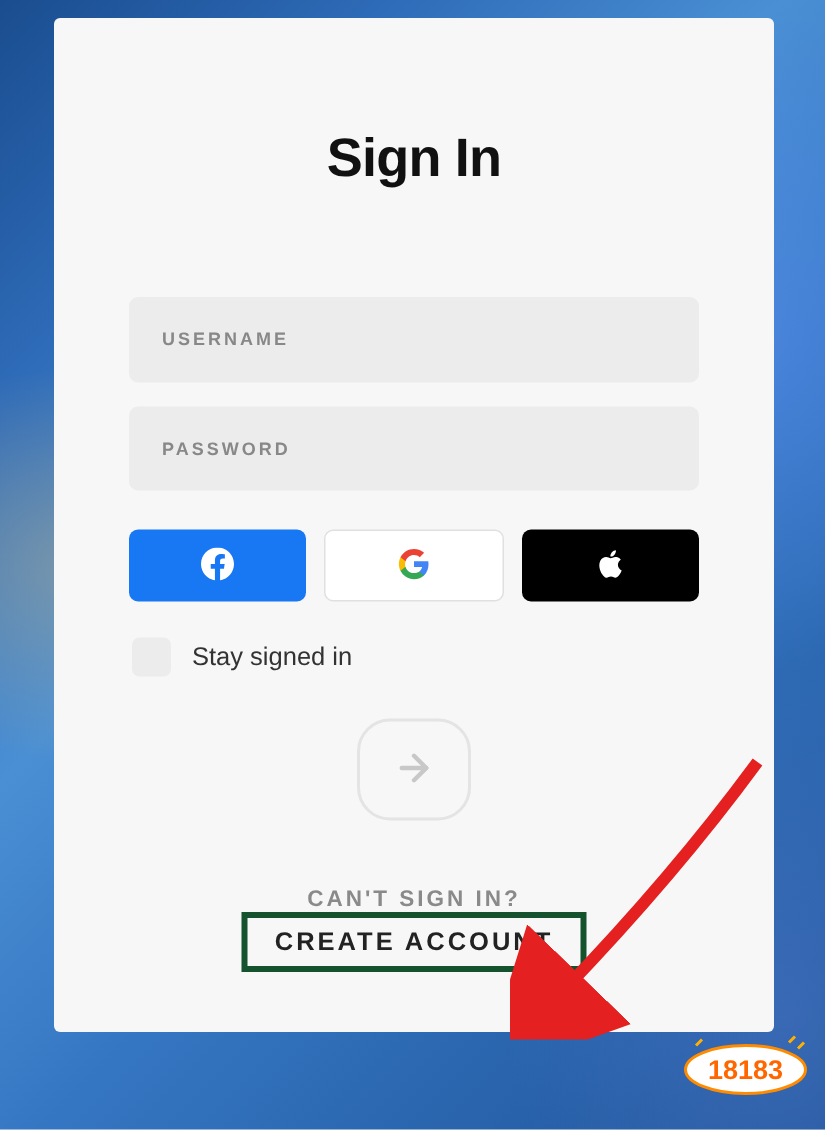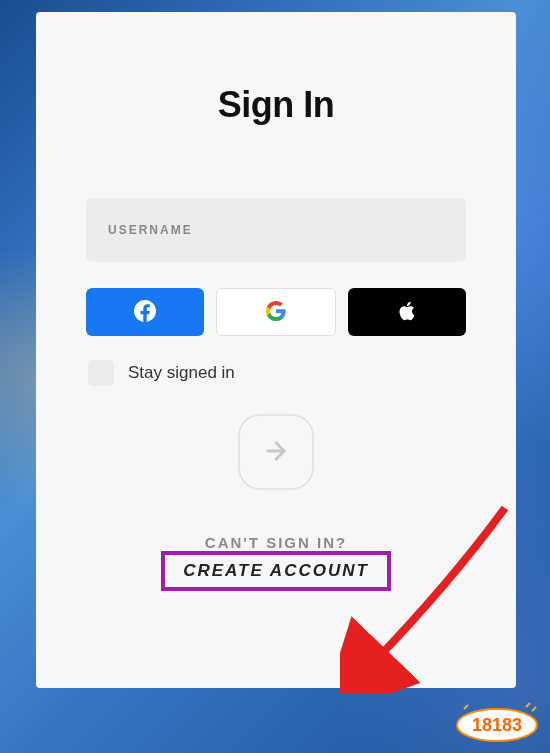--- a/index.html
+++ b/index.html
@@ -130,56 +130,56 @@
       gap: 2px;
     }
     .link-text {
       font-size: 15px;
       font-weight: 800;
       letter-spacing: 2px;
       color: #8a8a8a;
       cursor: pointer;
     }
     .create-box {
-      border: 4px solid #a21caf;
+      border: 4px solid #14532d;
       padding: 6px 18px;
       margin-top: -2px;
-      font-style: italic;
     }
     .create-text {
       font-size: 17px;
       font-weight: 800;
       letter-spacing: 2px;
       color: #222;
     }
     .annotation-arrow {
       position: absolute;
       right: 30px;
       bottom: 60px;
       width: 180px;
       height: 200px;
       pointer-events: none;
     }
     .watermark {
       position: absolute;
       right: 8px;
-      bottom: 6px;
+      bottom: 17px;
       pointer-events: none;
     }
   </style>
 </head>
 <body>
 
 <div class="bg-overlay"></div>
 
 <div class="card">
   <h1 class="title">Sign In</h1>
 
   <input type="text" class="input-field" placeholder="USERNAME" style="">
 
+  <input type="password" class="input-field" placeholder="PASSWORD" style="">
 
   <div class="social-row">
     <button class="social-btn fb-btn">
       <span>
         <svg width="22" height="22" viewBox="0 0 24 24" fill="#fff">
           <path d="M24 12.073c0-6.627-5.373-12-12-12s-12 5.373-12 12c0 5.99 4.388 10.954 10.125 11.854v-8.385H7.078v-3.47h3.047V9.43c0-3.007 1.792-4.669 4.533-4.669 1.312 0 2.686.235 2.686.235v2.953H15.83c-1.491 0-1.956.925-1.956 1.874v2.25h3.328l-.532 3.47h-2.796v8.385C19.612 23.027 24 18.062 24 12.073z"></path>
         </svg>
       </span>
     </button>
     <button class="social-btn google-btn">

